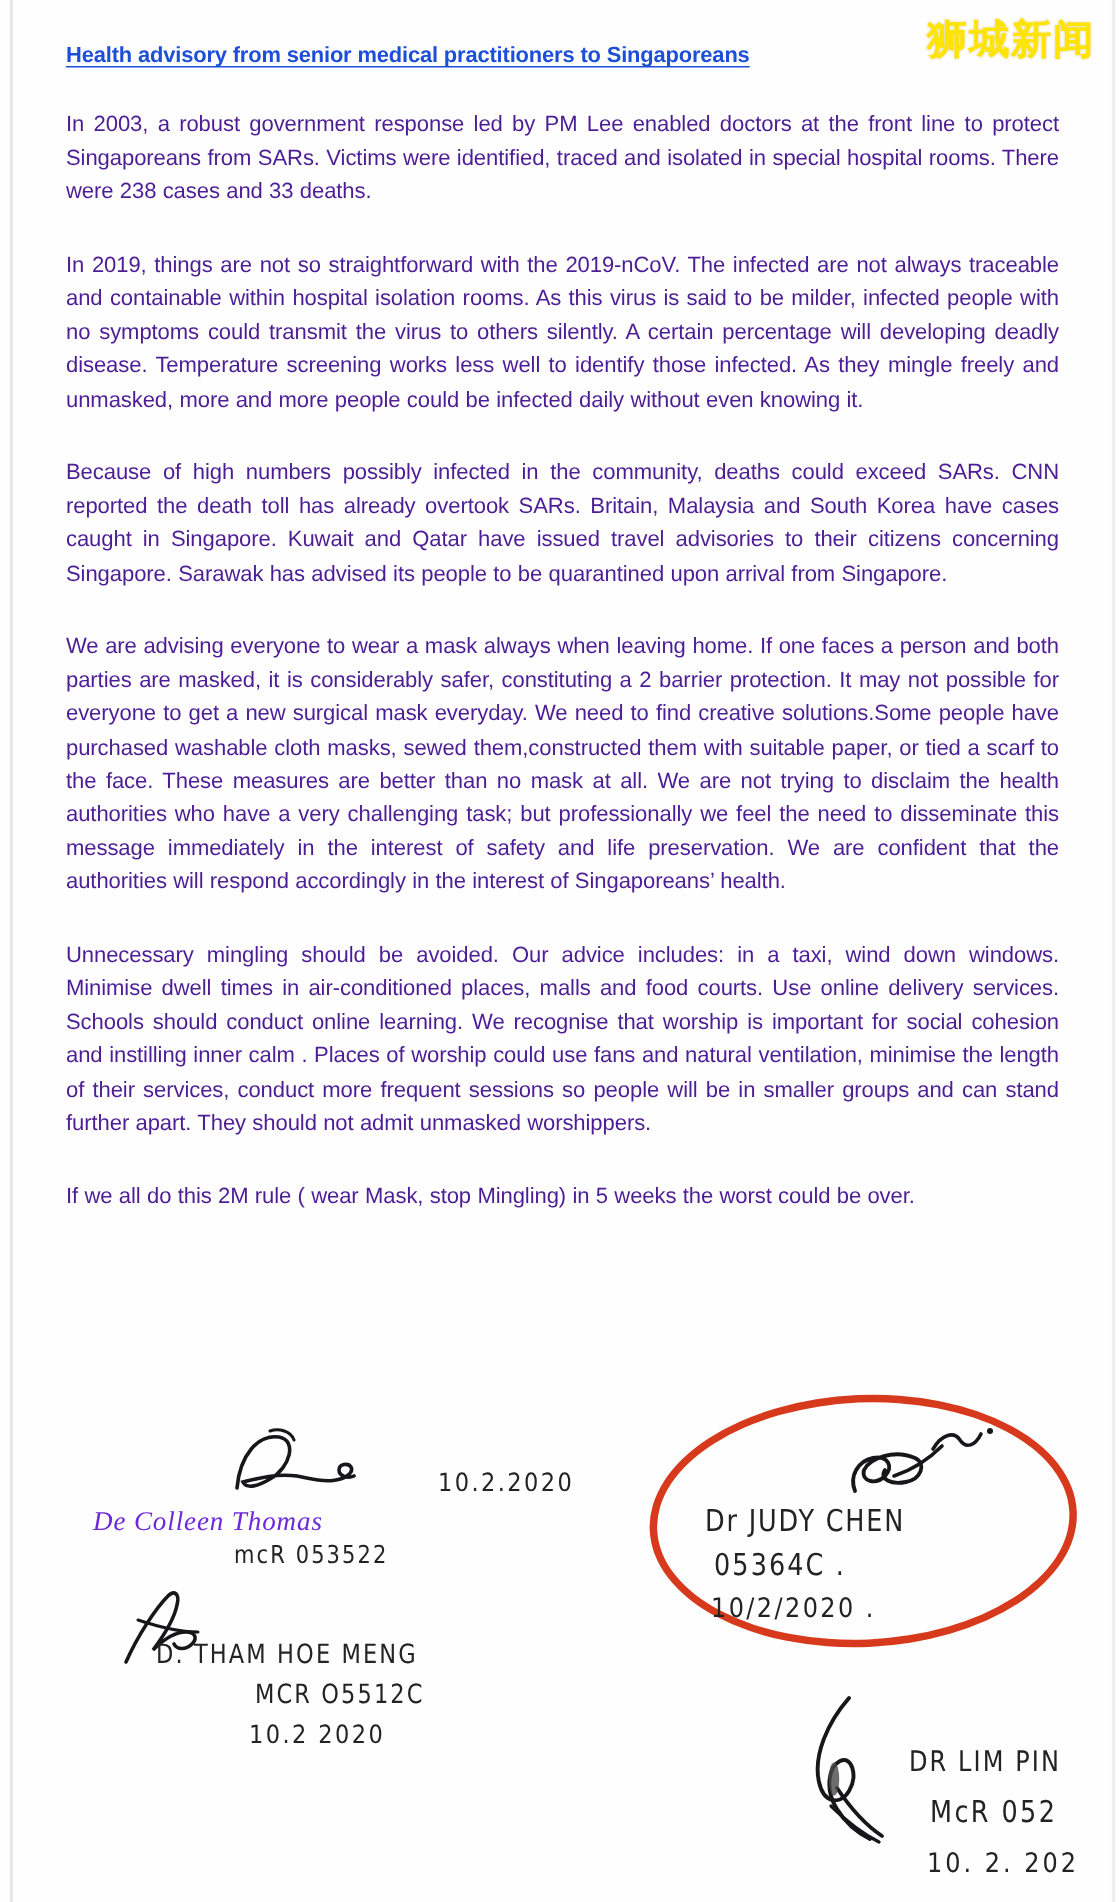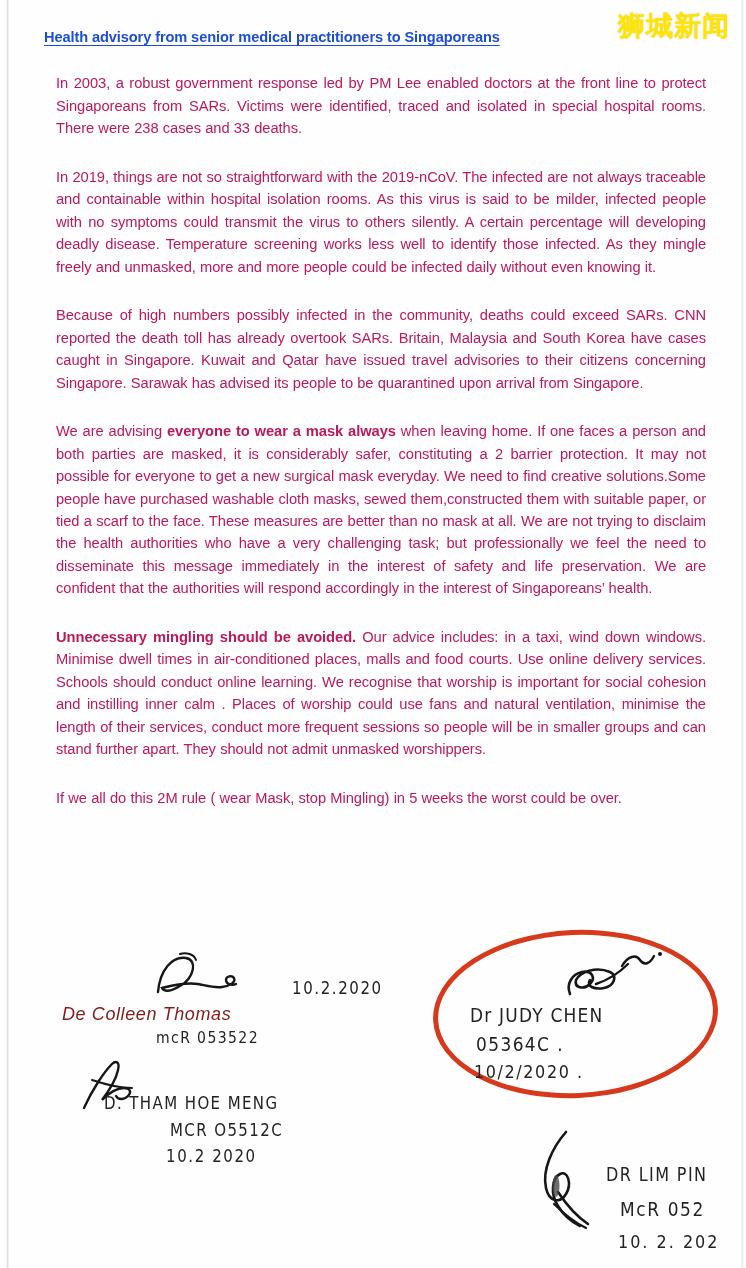--- a/index.html
+++ b/index.html
@@ -39,50 +39,50 @@
     font-weight: bold;
     color: #1d4ed8;
     text-decoration: underline;
     text-underline-offset: 3px;
     letter-spacing: -0.1px;
     margin: 0 0 26px 0;
     line-height: 1.25;
   }
   .para {
     font-size: 14.7px;
-    color: #be185d;
+    color: #4c1d95;
     line-height: 1.53;
     text-align: justify;
-    margin: 0 0 26px 12px;
+    margin: 0 0 26px 0;
     letter-spacing: -0.05px;
     word-spacing: 0.2px;
   }
   .para.last { margin-bottom: 0; }
-  .para b { font-weight: bold; }
+  .para b { font-weight: normal; }
 
   
   .hand {
     position: absolute;
     font-family: "DejaVu Sans", sans-serif;
     color: #1a1a1a;
   }
   .hand-print {
     font-size: 15px;
     letter-spacing: 1.4px;
     color: #232323;
     transform: scaleY(1.18);
     transform-origin: left top;
     white-space: nowrap;
   }
   .hand-cursive {
-    font-family: Liberation Sans, sans-serif;
+    font-family: Liberation Serif, serif;
     font-style: italic;
     font-size: 18px;
     letter-spacing: 0.6px;
-    color: #7f1d1d;
+    color: #6d28d9;
     white-space: nowrap;
   }
   .hand-date {
     font-size: 15px;
     letter-spacing: 1.6px;
     color: #232323;
     transform: scaleY(1.12);
     transform-origin: left top;
     white-space: nowrap;
   }

